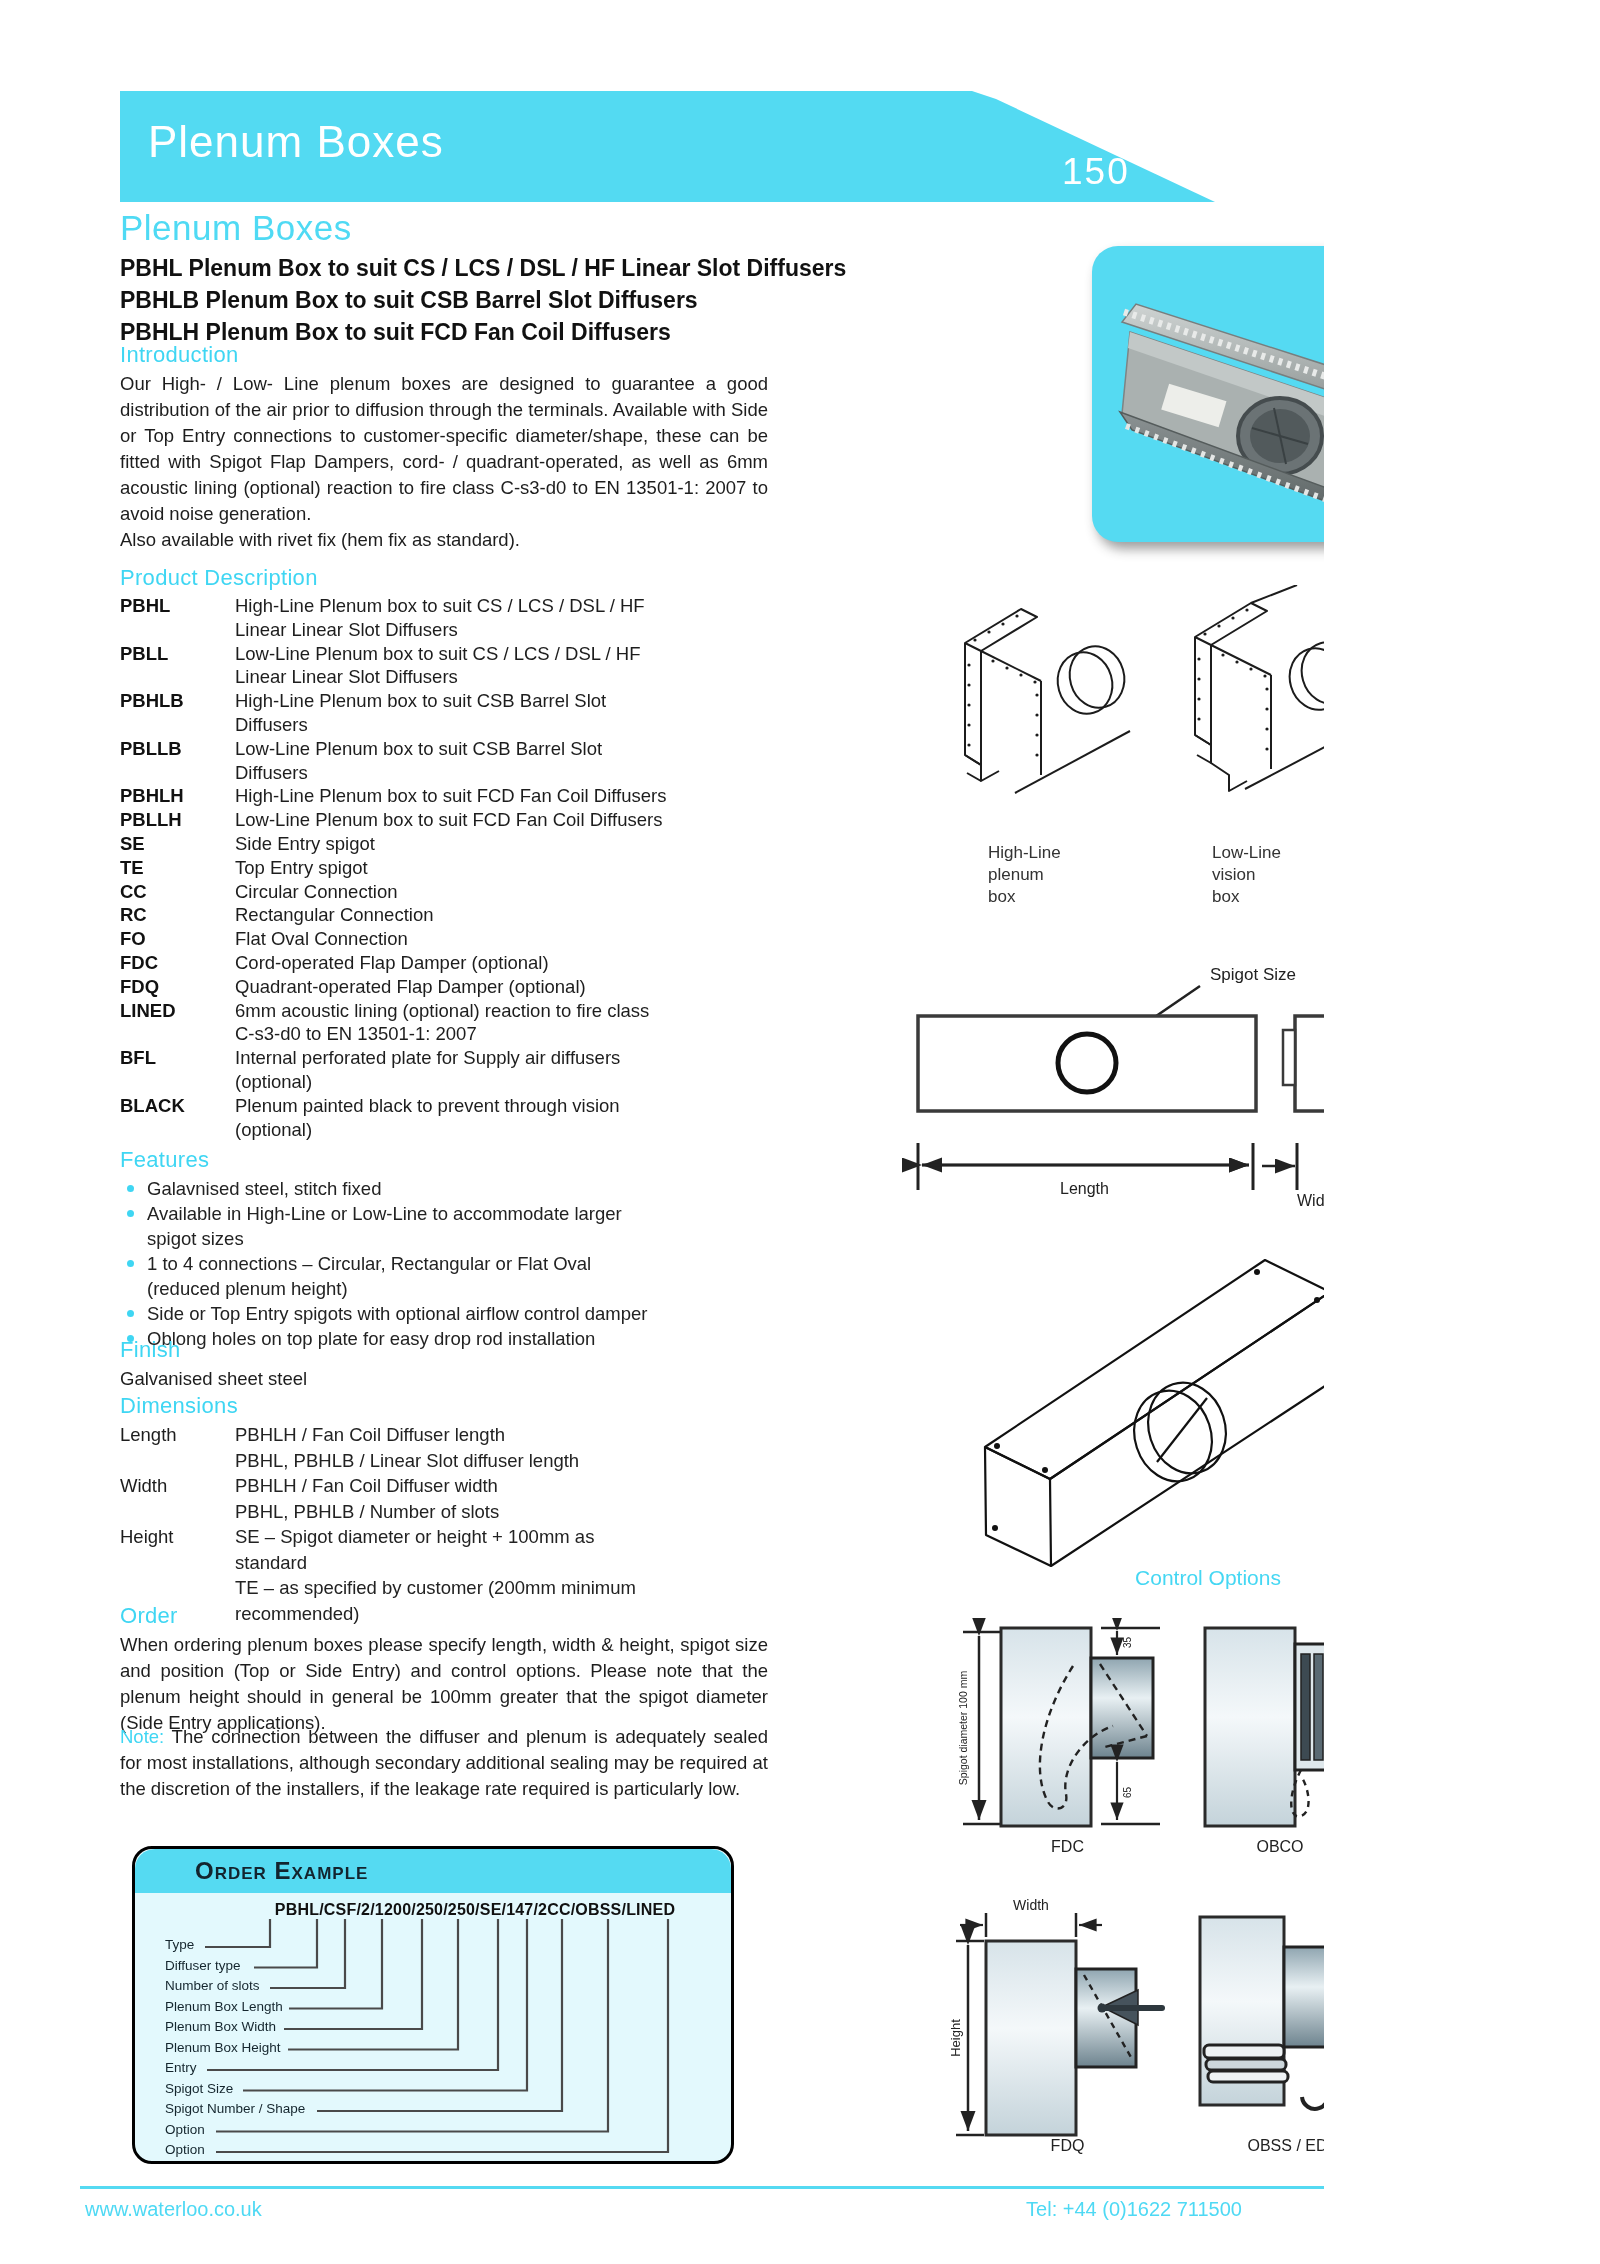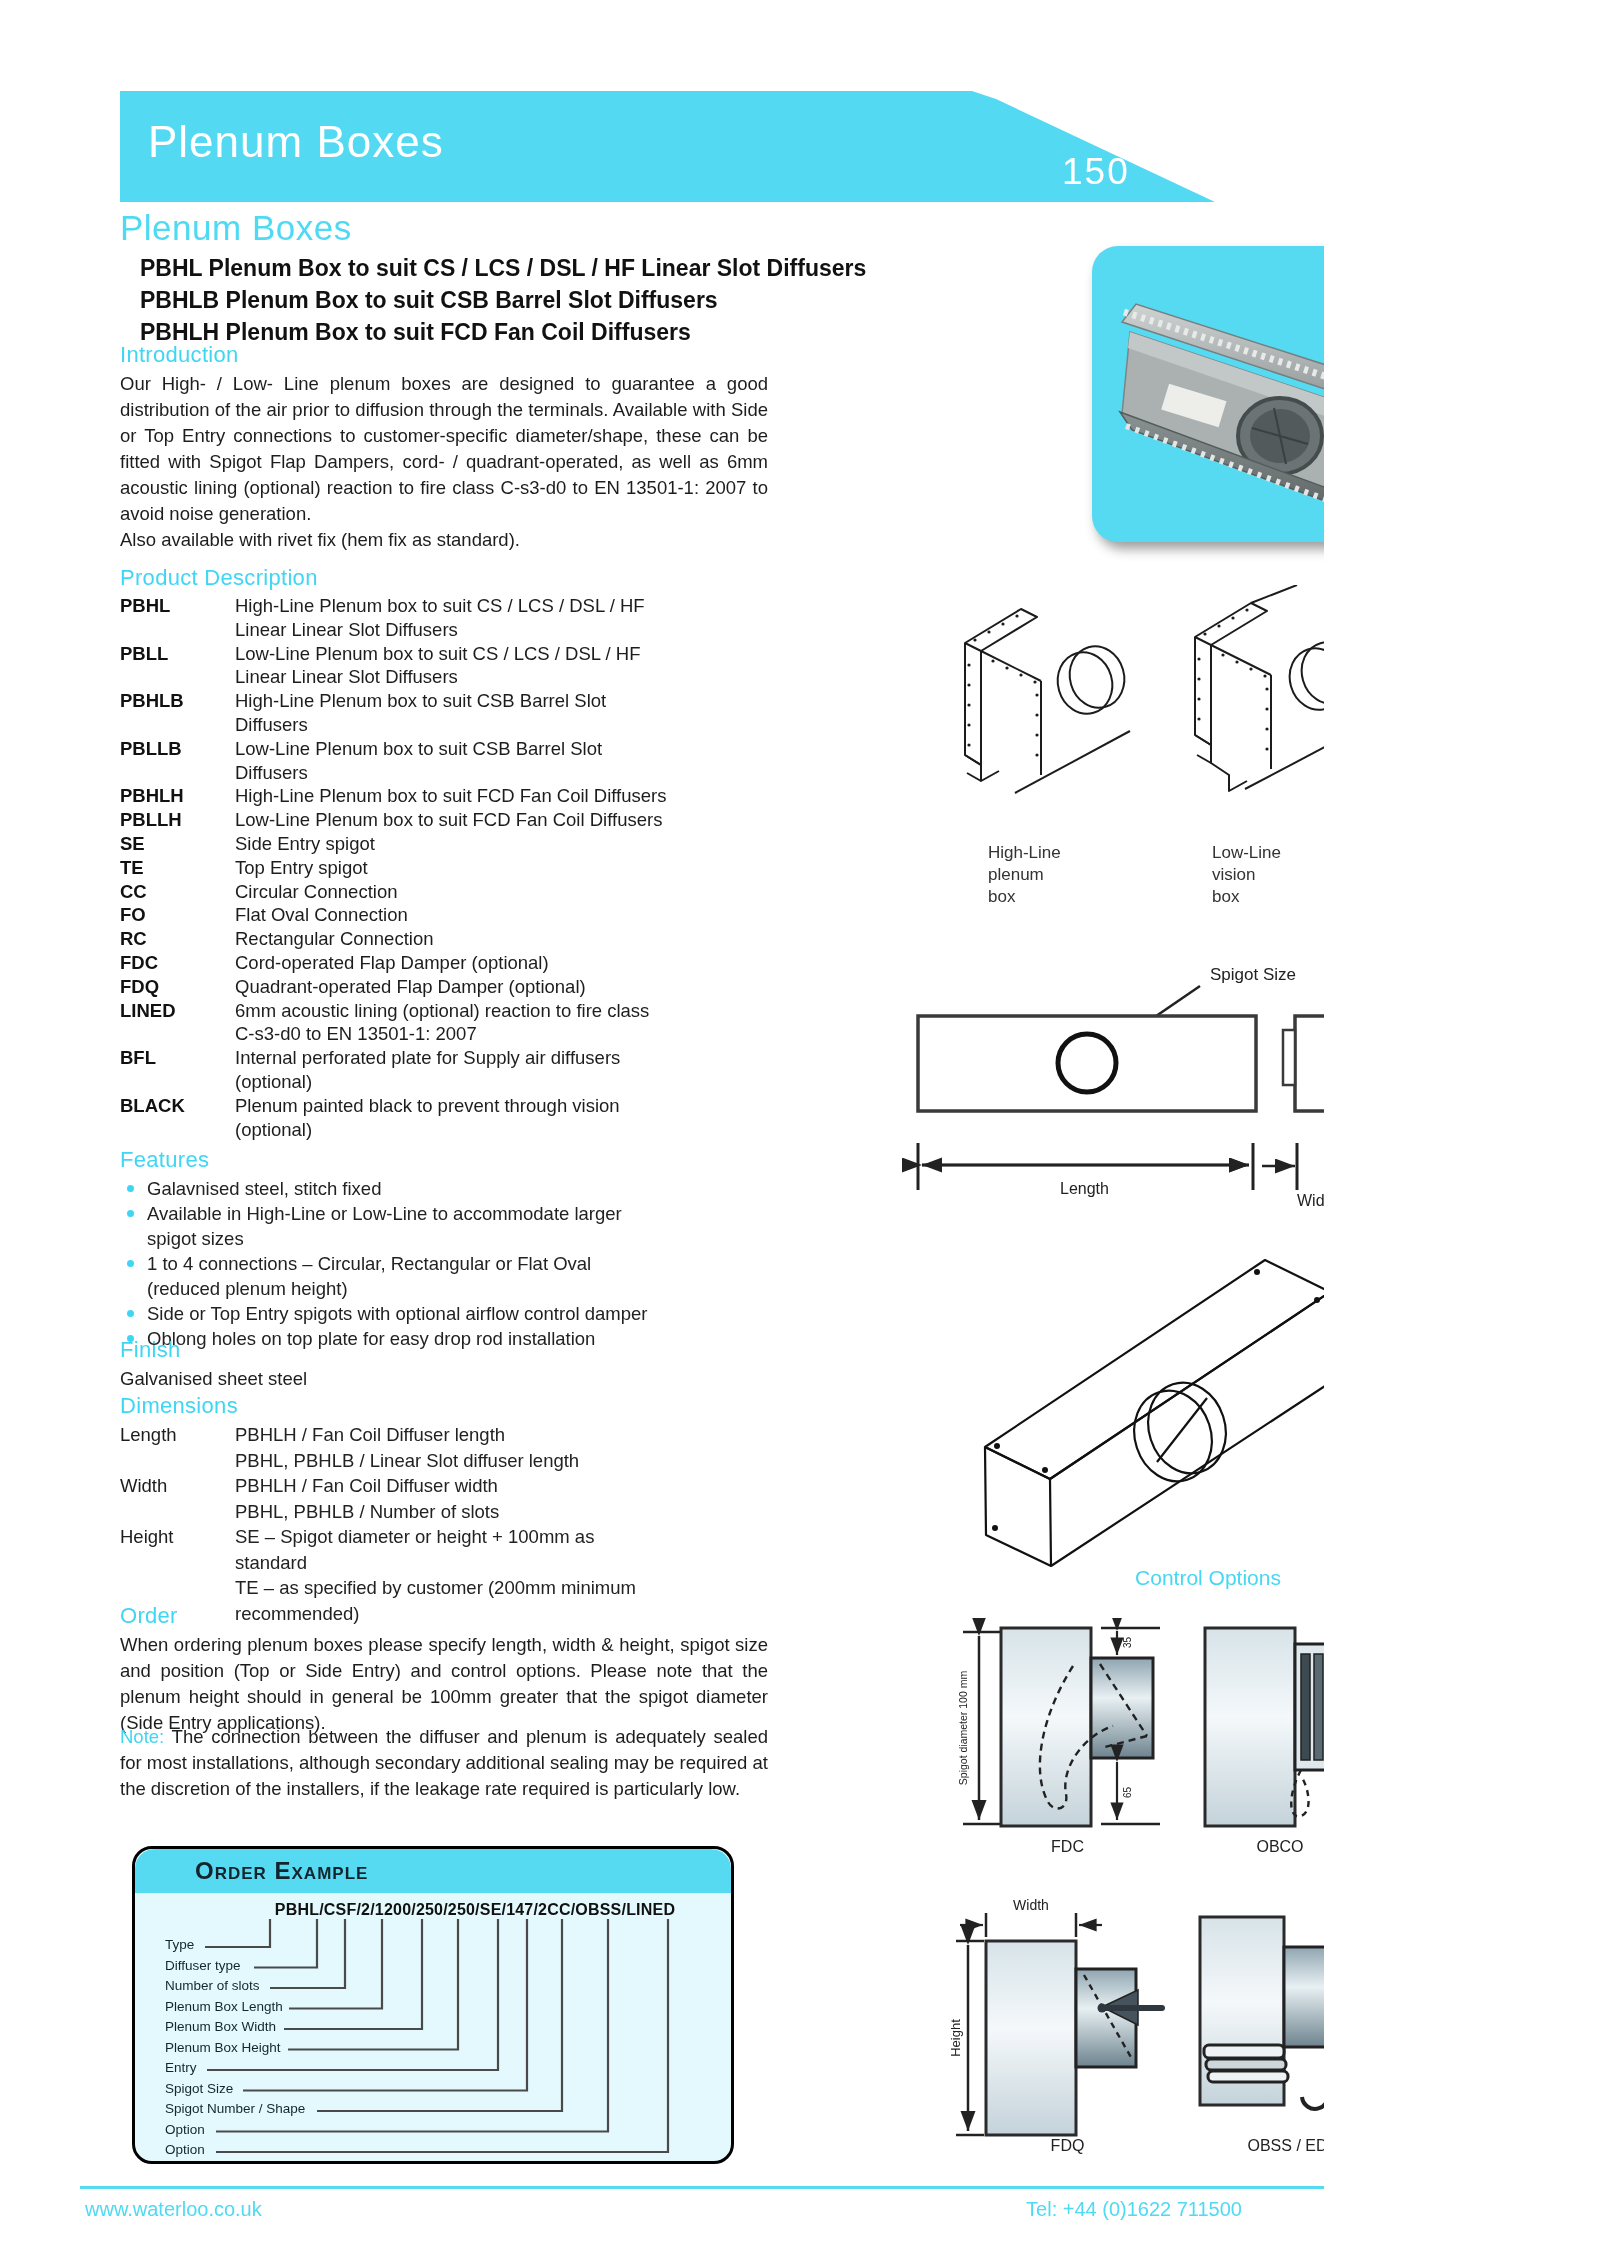--- a/index.html
+++ b/index.html
@@ -5,21 +5,21 @@
   html,body{margin:0;padding:0;background:#ffffff;}
   .page{position:relative;width:1324px;height:2264px;background:#fff;overflow:hidden;
         font-family:"Liberation Sans", sans-serif;color:#222;}
   
   .banner{position:absolute;left:120px;top:91px;width:1095px;height:111px;background:#53DAF2;
           clip-path:polygon(0 0,852px 0,876px 8px,1095px 111px,0 111px);}
   .banner-title{position:absolute;left:28px;top:26px;font-size:44px;color:#fff;letter-spacing:1px;}
   .banner-page{position:absolute;left:942px;top:60px;font-size:37px;color:#fff;font-weight:400;letter-spacing:2px;}
   
   .subtitle{position:absolute;left:120px;top:208px;font-size:35px;color:#4FDAF4;letter-spacing:0.5px;}
-  .prod-titles{position:absolute;left:120px;top:252px;font-size:23px;font-weight:bold;color:#111;line-height:32px;margin-left:20px;}
+  .prod-titles{position:absolute;left:120px;top:252px;font-size:23px;font-weight:bold;color:#111;line-height:32px;}
   .sec{position:absolute;left:120px;width:648px;}
   .sec h3{margin:0 0 3px 0;font-size:22px;font-weight:normal;color:#3FD6F3;letter-spacing:0.3px;}
   .body-txt{font-size:18.5px;line-height:26px;color:#1d1d1d;}
   .just{text-align:justify;}
   .pre{white-space:pre-line;}
   .pd-row{display:flex;font-size:18.5px;line-height:23.8px;}
   .pd-code{width:115px;font-weight:bold;flex:0 0 115px;color:#111;}
   .pd-desc{flex:1;color:#1d1d1d;}
   .feat{margin:0;padding:0;list-style:none;font-size:18.5px;line-height:25px;}
   .feat li{position:relative;padding-left:27px;}
@@ -108,26 +108,26 @@
       </div>
     <div class="pd-row">
         <div class="pd-code">TE</div>
         <div class="pd-desc pre">Top Entry spigot</div>
       </div>
     <div class="pd-row">
         <div class="pd-code">CC</div>
         <div class="pd-desc pre">Circular Connection</div>
       </div>
     <div class="pd-row">
+        <div class="pd-code">RC</div>
+        <div class="pd-desc pre">Rectangular Connection</div>
+      </div>
+    <div class="pd-row">
         <div class="pd-code">FO</div>
         <div class="pd-desc pre">Flat Oval Connection</div>
-      </div>
-    <div class="pd-row">
-        <div class="pd-code">RC</div>
-        <div class="pd-desc pre">Rectangular Connection</div>
       </div>
     <div class="pd-row">
         <div class="pd-code">FDC</div>
         <div class="pd-desc pre">Cord-operated Flap Damper (optional)</div>
       </div>
     <div class="pd-row">
         <div class="pd-code">FDQ</div>
         <div class="pd-desc pre">Quadrant-operated Flap Damper (optional)</div>
       </div>
     <div class="pd-row">

